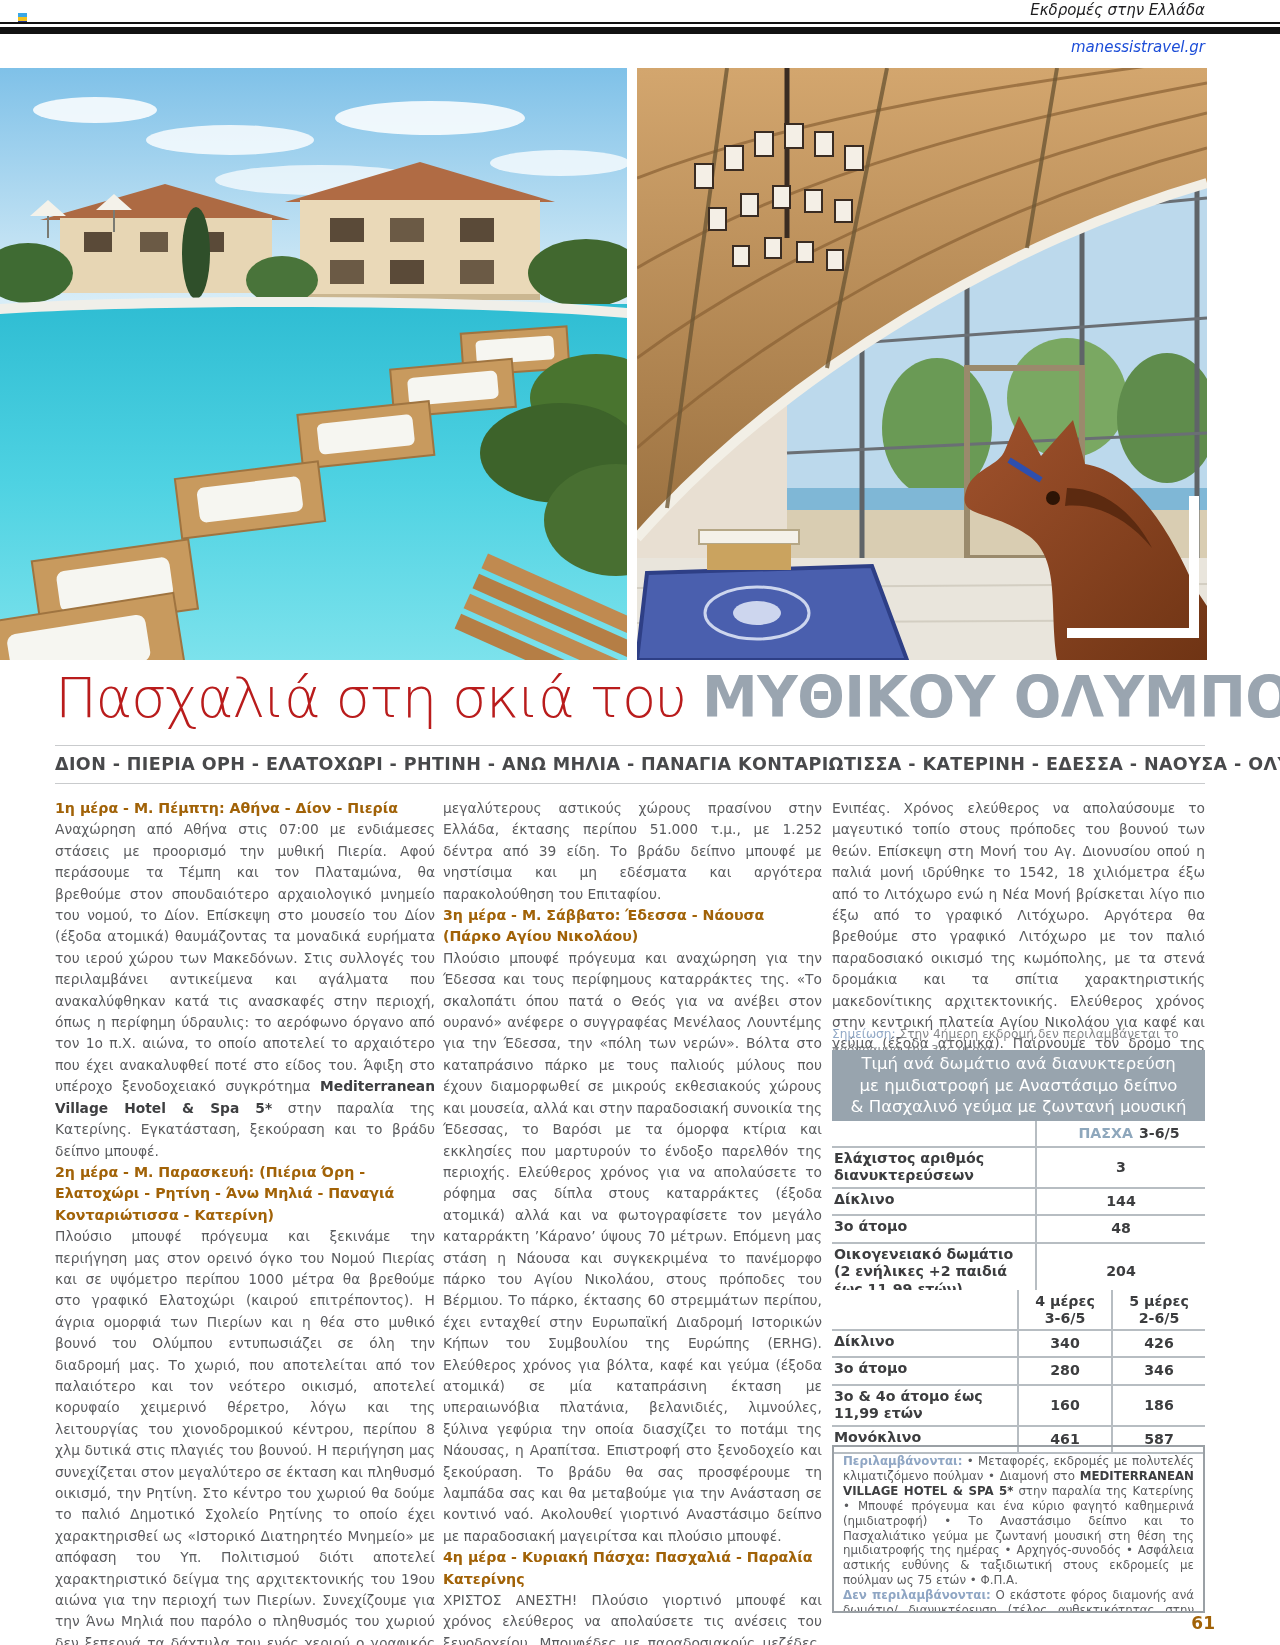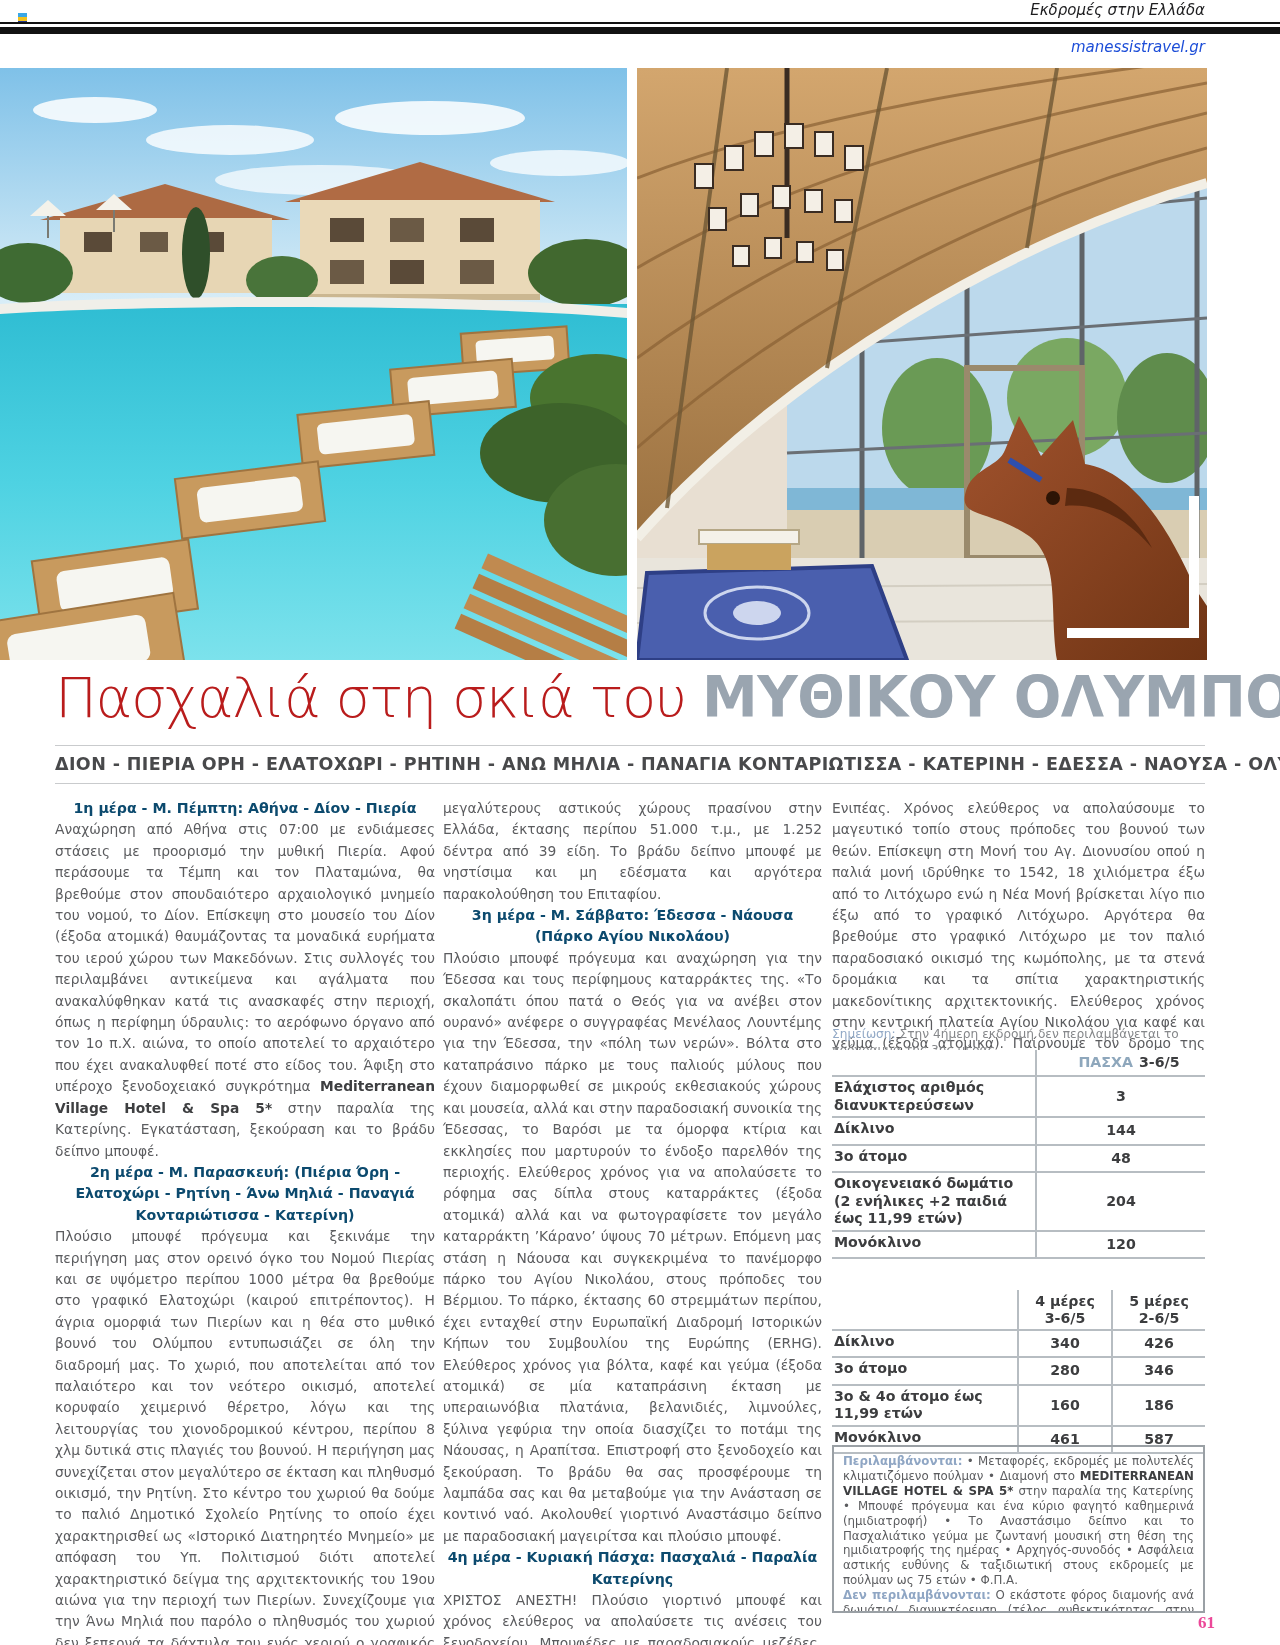--- a/index.html
+++ b/index.html
@@ -31,21 +31,21 @@
   
   .route{position:absolute;left:55px;top:745px;width:1150px;border-top:1px solid #c9cbcd;
          border-bottom:1px solid #c9cbcd;padding:8px 0 9px 0;font-size:17.5px;font-weight:bold;
          letter-spacing:0.4px;color:#48494b;white-space:nowrap;}
 
   
   .col{position:absolute;top:798px;font-size:13.8px;line-height:21.4px;text-align:justify;color:#5b5c5f;}
   .col1{left:55px;width:380px;}
   .col2{left:443px;width:379px;}
   .col3{left:832px;width:373px;height:840px;}
-  .day-heading{color:#0c4a6e;font-weight:bold;font-size:14.2px;line-height:21.4px;text-align:center;}
+  .day-heading{color:#a16207;font-weight:bold;font-size:14.2px;line-height:21.4px;text-align:left;}
   .body-para{margin:0;}
   .hotel-bold{color:#3e3f41;}
 
   .c3-abs{position:absolute;left:0;right:0;}
   #col3-para{top:0;}
   .note{top:228px;font-size:12.2px;line-height:16px;color:#85878a;text-align:left;}
   .note-label{color:#92a9c6;}
 
   
   .tbl{background:#fff;}
@@ -62,21 +62,21 @@
   .trow.three .tv{width:92px;}
   .colhead{flex-direction:column;line-height:16.5px;padding:3px 0;}
   .colhead div{width:100%;text-align:center;}
 
   
   .inc-box{top:647px;height:150px;border:2px solid #9aa0a5;padding:7px 9px;font-size:11.8px;
            line-height:14.9px;text-align:justify;color:#5b5c5f;overflow:hidden;}
   .inc-label{color:#8fa6c4;font-weight:bold;}
   .inc-box b{color:#3e3f41;}
 
-  .page-num{position:absolute;top:1613px;right:65px;font-size:17px;font-weight:bold;color:#ec4899;font-family:Liberation Serif, serif;}
+  .page-num{position:absolute;top:1613px;right:65px;font-size:17px;font-weight:bold;color:#a16207;}
 </style>
 </head>
 <body>
 
 <div class="page">
 
   <div class="hdr-tagline">Εκδρομές στην Ελλάδα</div>
   <div class="hdr-mark">
     <div class="b1"></div>
       <div class="b2"></div>
@@ -304,20 +304,25 @@
   <div class="col col3">
     <div class="c3-abs" id="col3-para">
         <p class="body-para"><span>Ενιπέας. Χρόνος ελεύθερος να απολαύσουμε το μαγευτικό τοπίο στους πρόποδες του βουνού των θεών. Επίσκεψη στη Μονή του Αγ. Διονυσίου οπού η παλιά μονή ιδρύθηκε το 1542, 18 χιλιόμετρα έξω από το Λιτόχωρο ενώ η Νέα Μονή βρίσκεται λίγο πιο έξω από το γραφικό Λιτόχωρο. Αργότερα θα βρεθούμε στο γραφικό Λιτόχωρο με τον παλιό παραδοσιακό οικισμό της κωμόπολης, με τα στενά δρομάκια και τα σπίτια χαρακτηριστικής μακεδονίτικης αρχιτεκτονικής. Ελεύθερος χρόνος στην κεντρική πλατεία Αγίου Νικολάου για καφέ και γεύμα (έξοδα ατομικά). Παίρνουμε τον δρόμο της επιστροφής μας για την Αθήνα με ενδιάμεσες στάσεις.</span></p>
       </div>
 
     <div class="c3-abs note">
       <span class="note-label">Σημείωση:</span><span> Στην 4ήμερη εκδρομή δεν περιλαμβάνεται το πρόγραμμα της 3ης μέρας.</span>
     </div>
 
     <div class="c3-abs tbl" id="room-table">
+      <div class="tbl-head">
+        <div>Τιμή ανά δωμάτιο ανά διανυκτερεύση</div>
+        <div>με ημιδιατροφή με Αναστάσιμο δείπνο</div>
+        <div>&amp; Πασχαλινό γεύμα με ζωντανή μουσική</div>
+      </div>
       <div class="trow period">
         <div class="tl"></div>
         <div class="tv">
           <span class="plabel">ΠΑΣΧΑ</span>
           <span>3-6/5</span>
         </div>
       </div>
       <div id="room-rows">
           <div class="trow">
             <div class="tl">Ελάχιστος αριθμός διανυκτερεύσεων</div>

